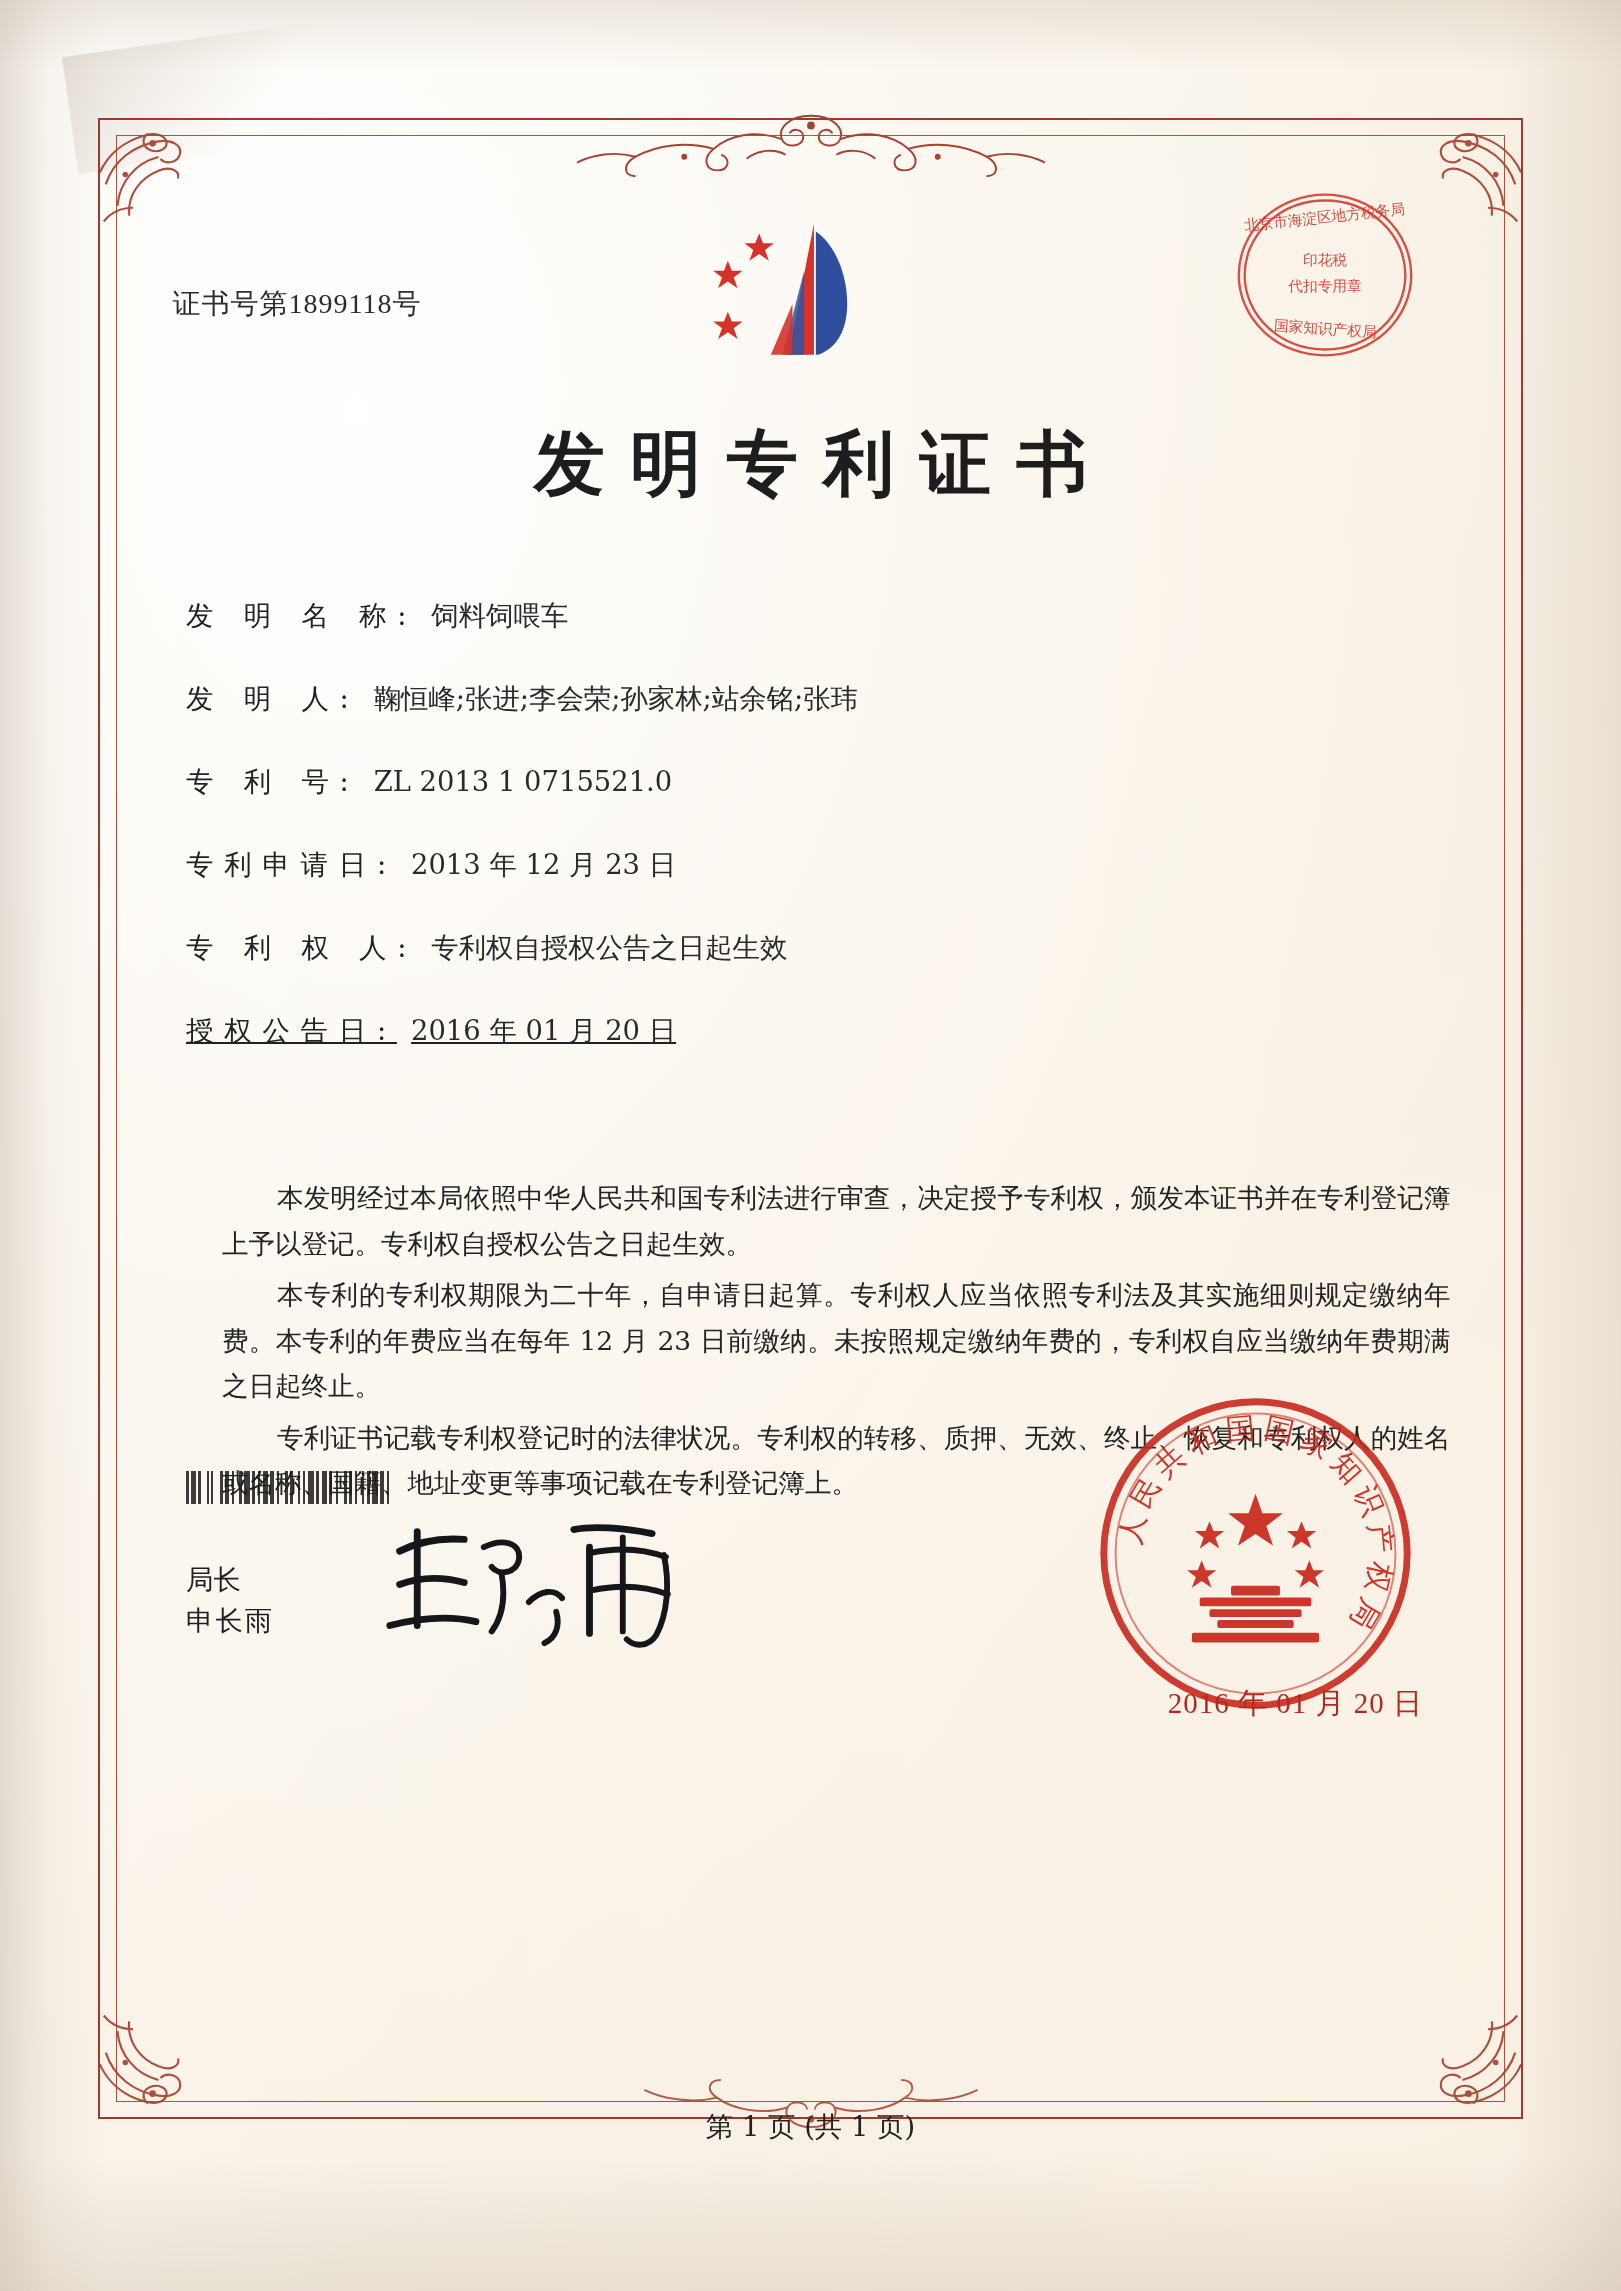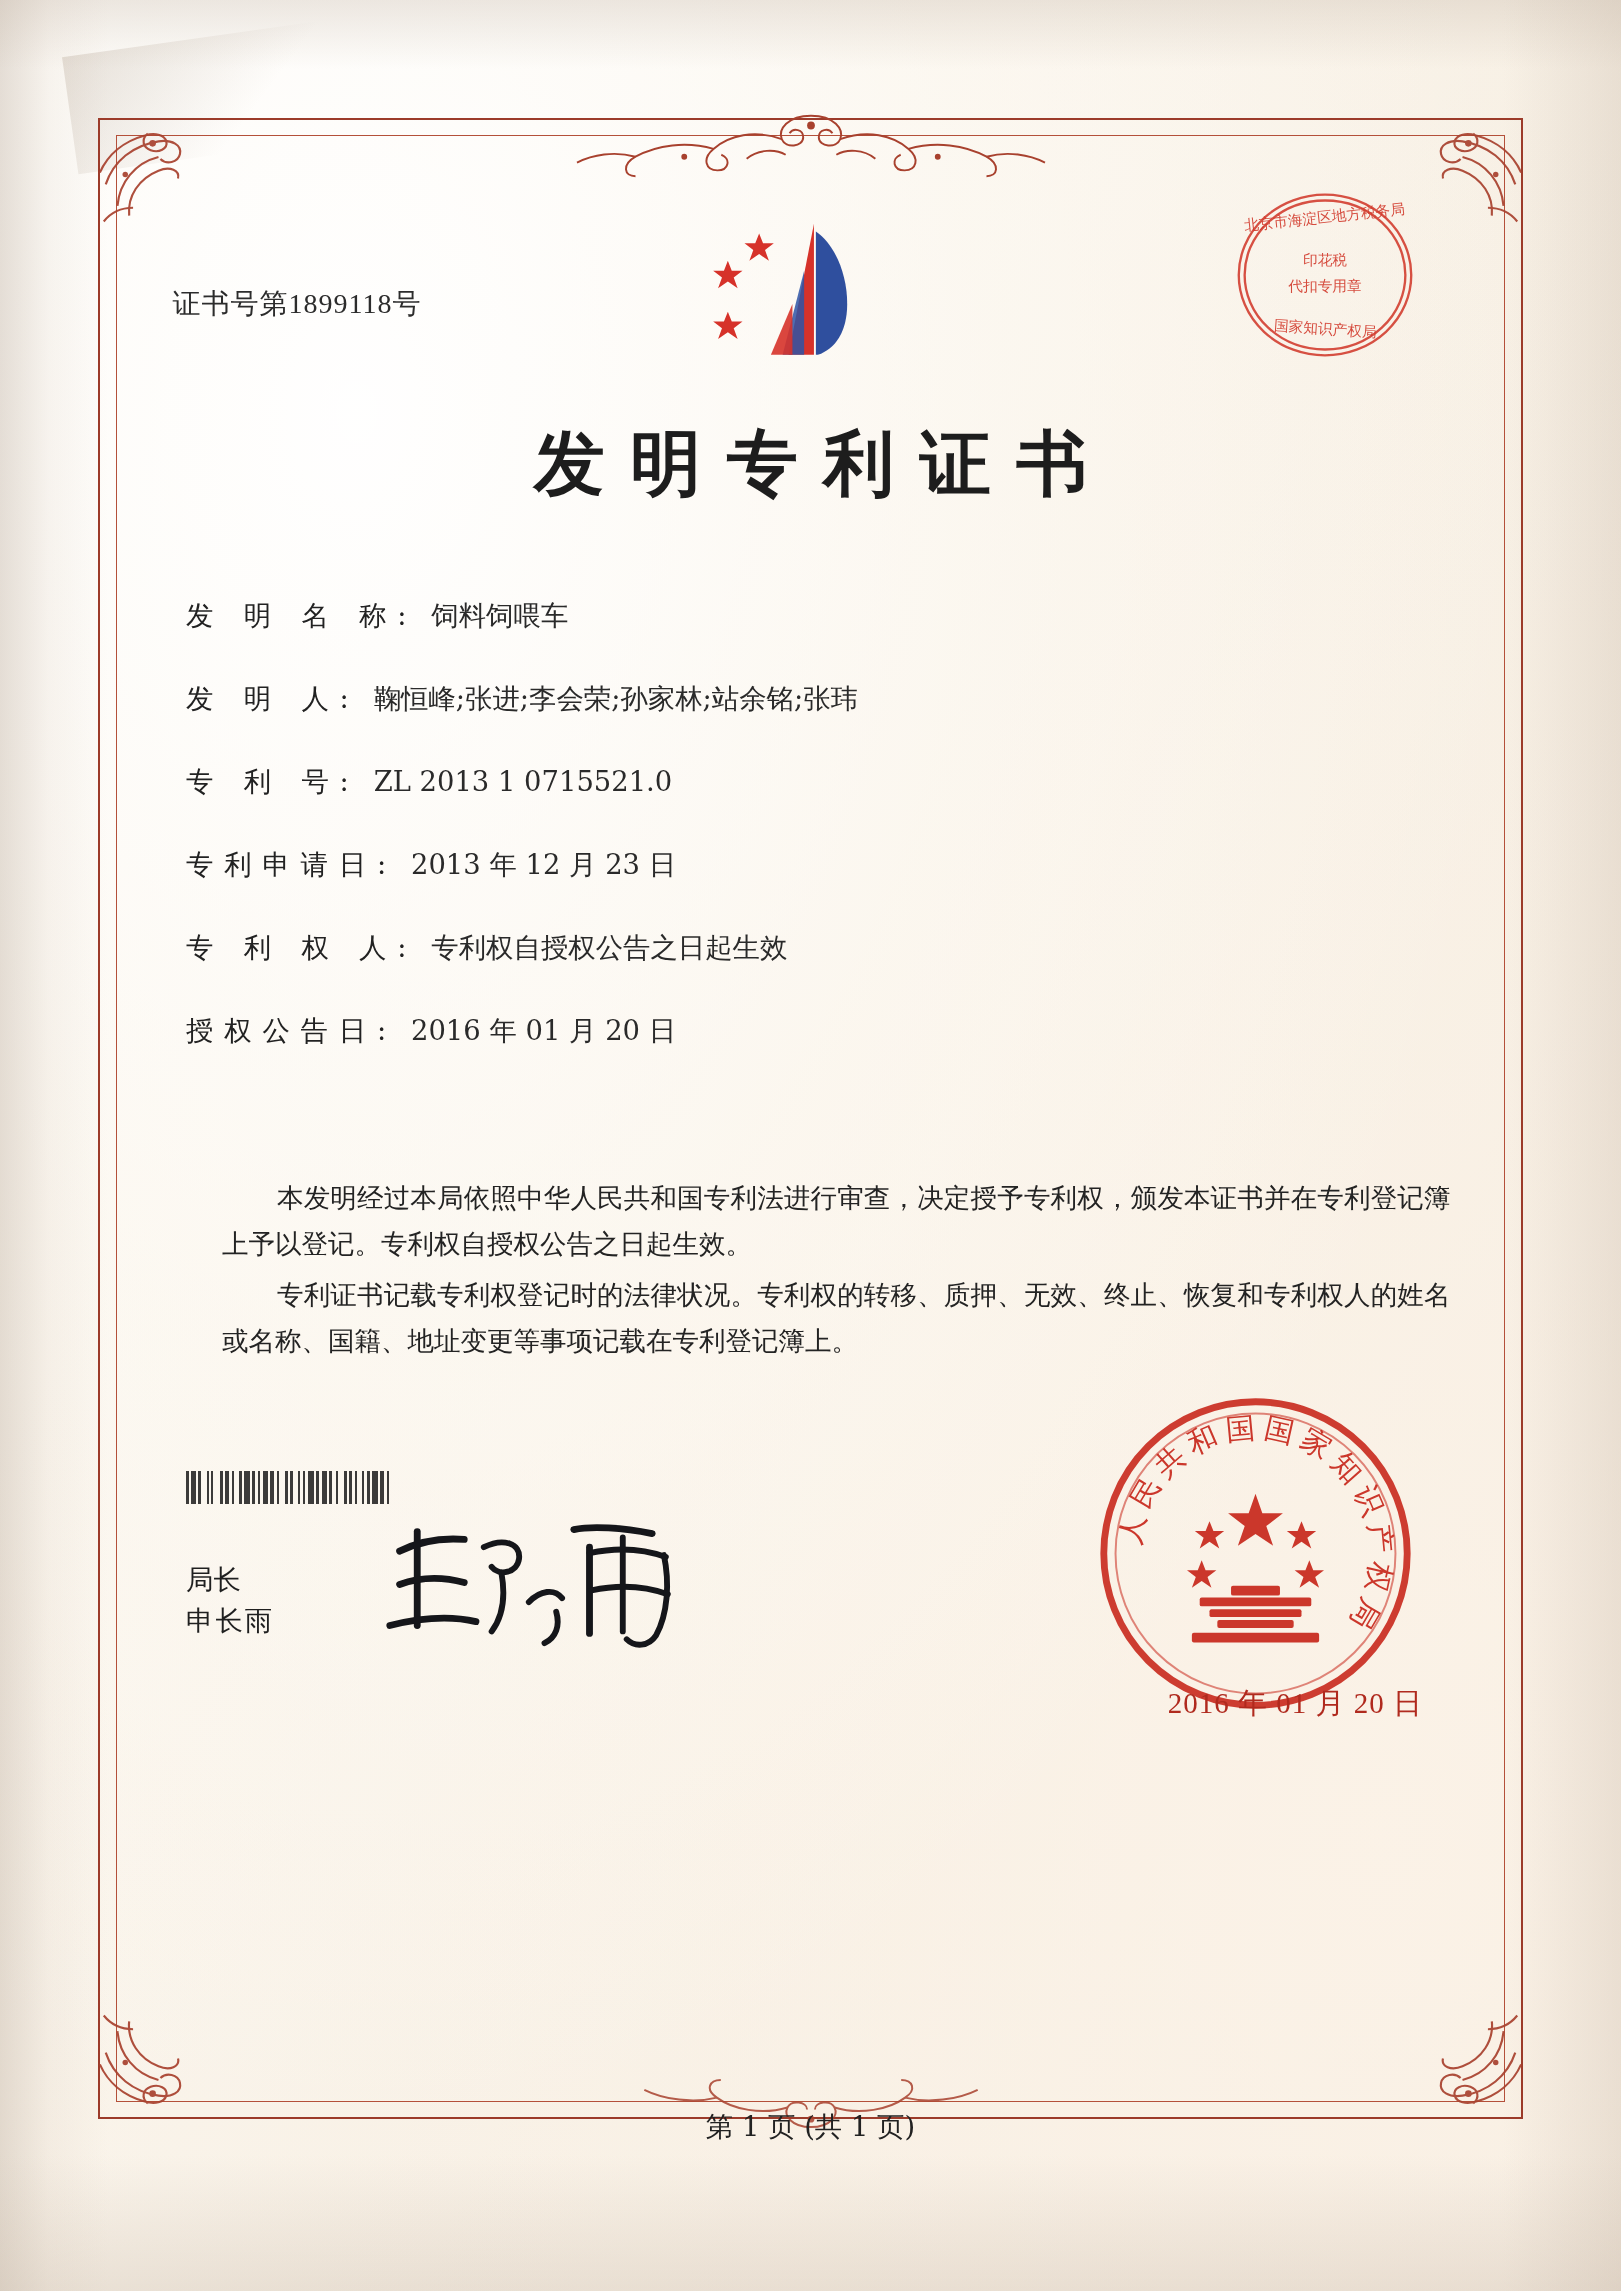--- a/index.html
+++ b/index.html
@@ -168,21 +168,21 @@
   }
   .field-label.spread {
     letter-spacing: 10.8px;
   }
   .field-value {
     margin-left: 2px;
     color: #2a2a2a;
     font-family: "DejaVu Serif", "Liberation Serif", serif;
     word-break: break-all;
   }
-  .field-row.tight { margin-bottom: 45px; }
+  .field-row.tight { margin-bottom: 45px; text-decoration: underline; }
 
   
   .paragraphs {
     position: absolute;
     left: 39px;
     right: 23.5px;
     top: 1008px;
     font-size: 26.5px;
     line-height: 1.72;
     color: #232323;
@@ -422,20 +422,21 @@
         <span class="field-value">专利权自授权公告之日起生效</span>
       </div>
       <div class="field-row tight">
         <span class="field-label spread">授权公告日:</span>
         <span class="field-value">2016 年 01 月 20 日</span>
       </div>
     </div>
 
     <div class="paragraphs">
       <p>本发明经过本局依照中华人民共和国专利法进行审查，决定授予专利权，颁发本证书并在专利登记簿上予以登记。专利权自授权公告之日起生效。</p>
+      <p>本专利的专利权期限为二十年，自申请日起算。专利权人应当依照专利法及其实施细则规定缴纳年费。本专利的年费应当在每年 12 月 23 日前缴纳。未按照规定缴纳年费的，专利权自应当缴纳年费期满之日起终止。</p>
       <p>专利证书记载专利权登记时的法律状况。专利权的转移、质押、无效、终止、恢复和专利权人的姓名或名称、国籍、地址变更等事项记载在专利登记簿上。</p>
     </div>
 
     <div class="barcode" id="barcode">
         <i style="width: 2.9px; background: rgb(27, 27, 27);"></i>
         <i style="width: 2px; background: transparent;"></i>
         <i style="width: 4.9px; background: rgb(27, 27, 27);"></i>
         <i style="width: 2px; background: transparent;"></i>
         <i style="width: 2.9px; background: rgb(27, 27, 27);"></i>
         <i style="width: 5.9px; background: transparent;"></i>

